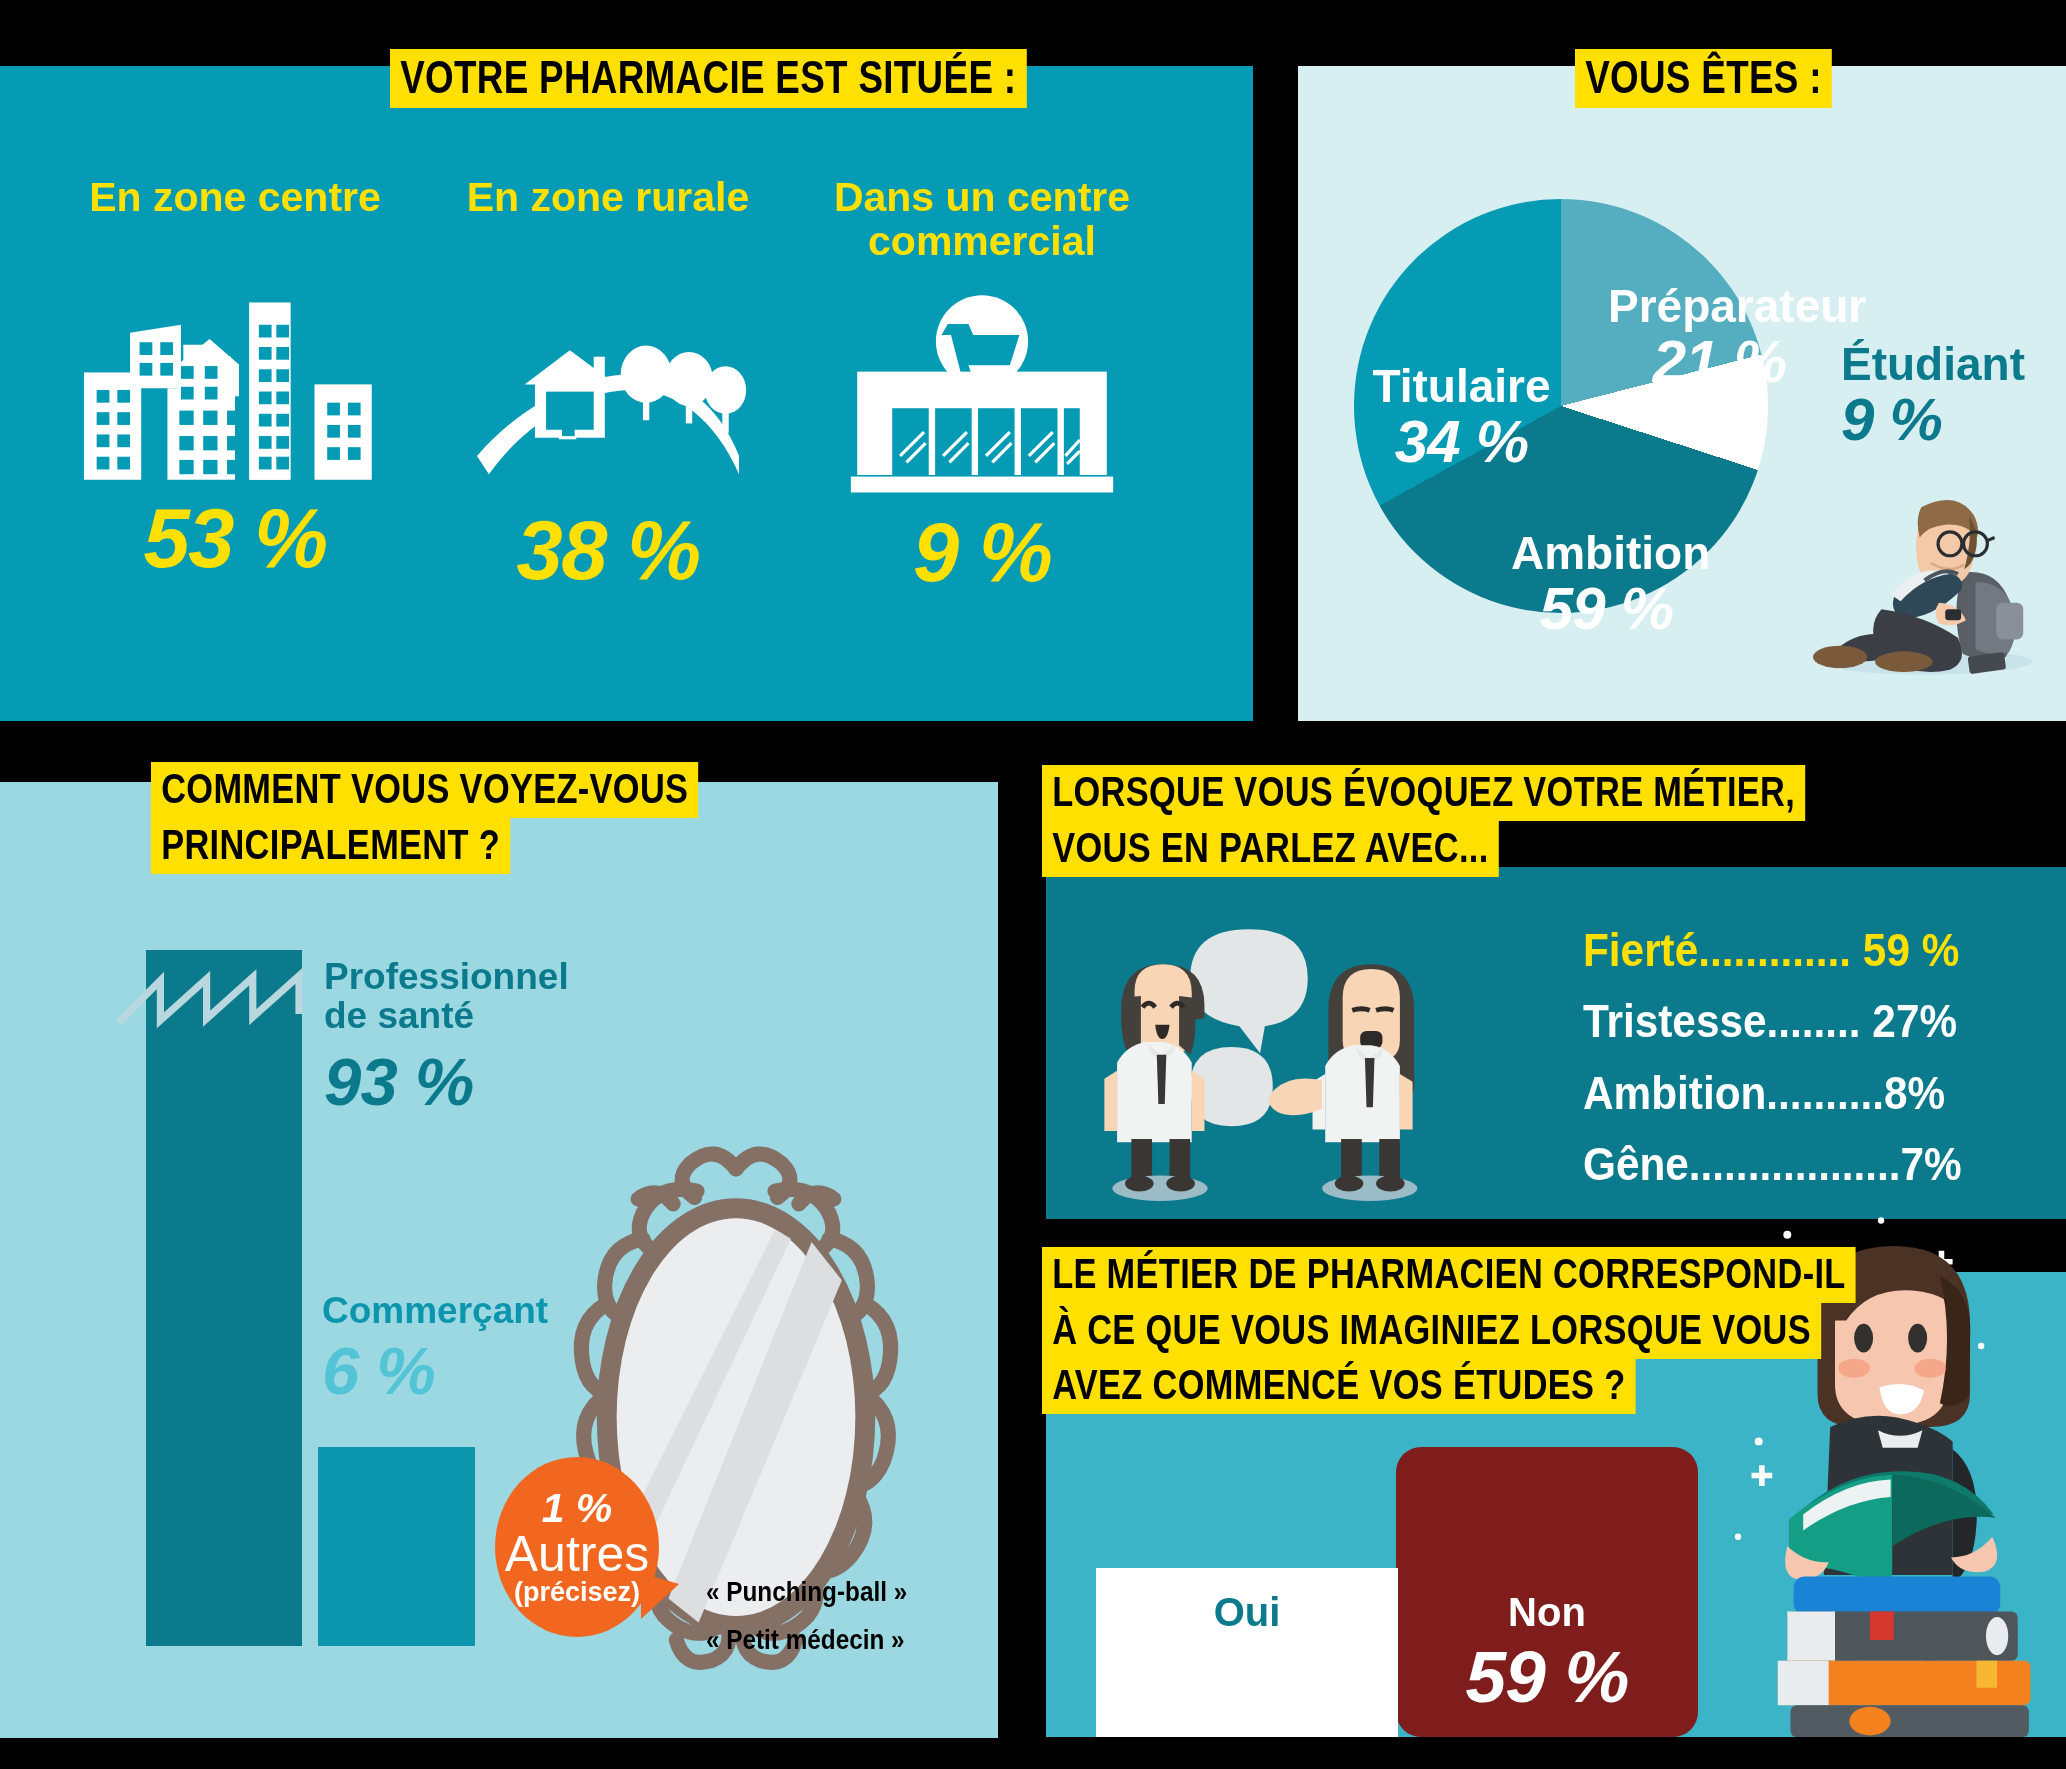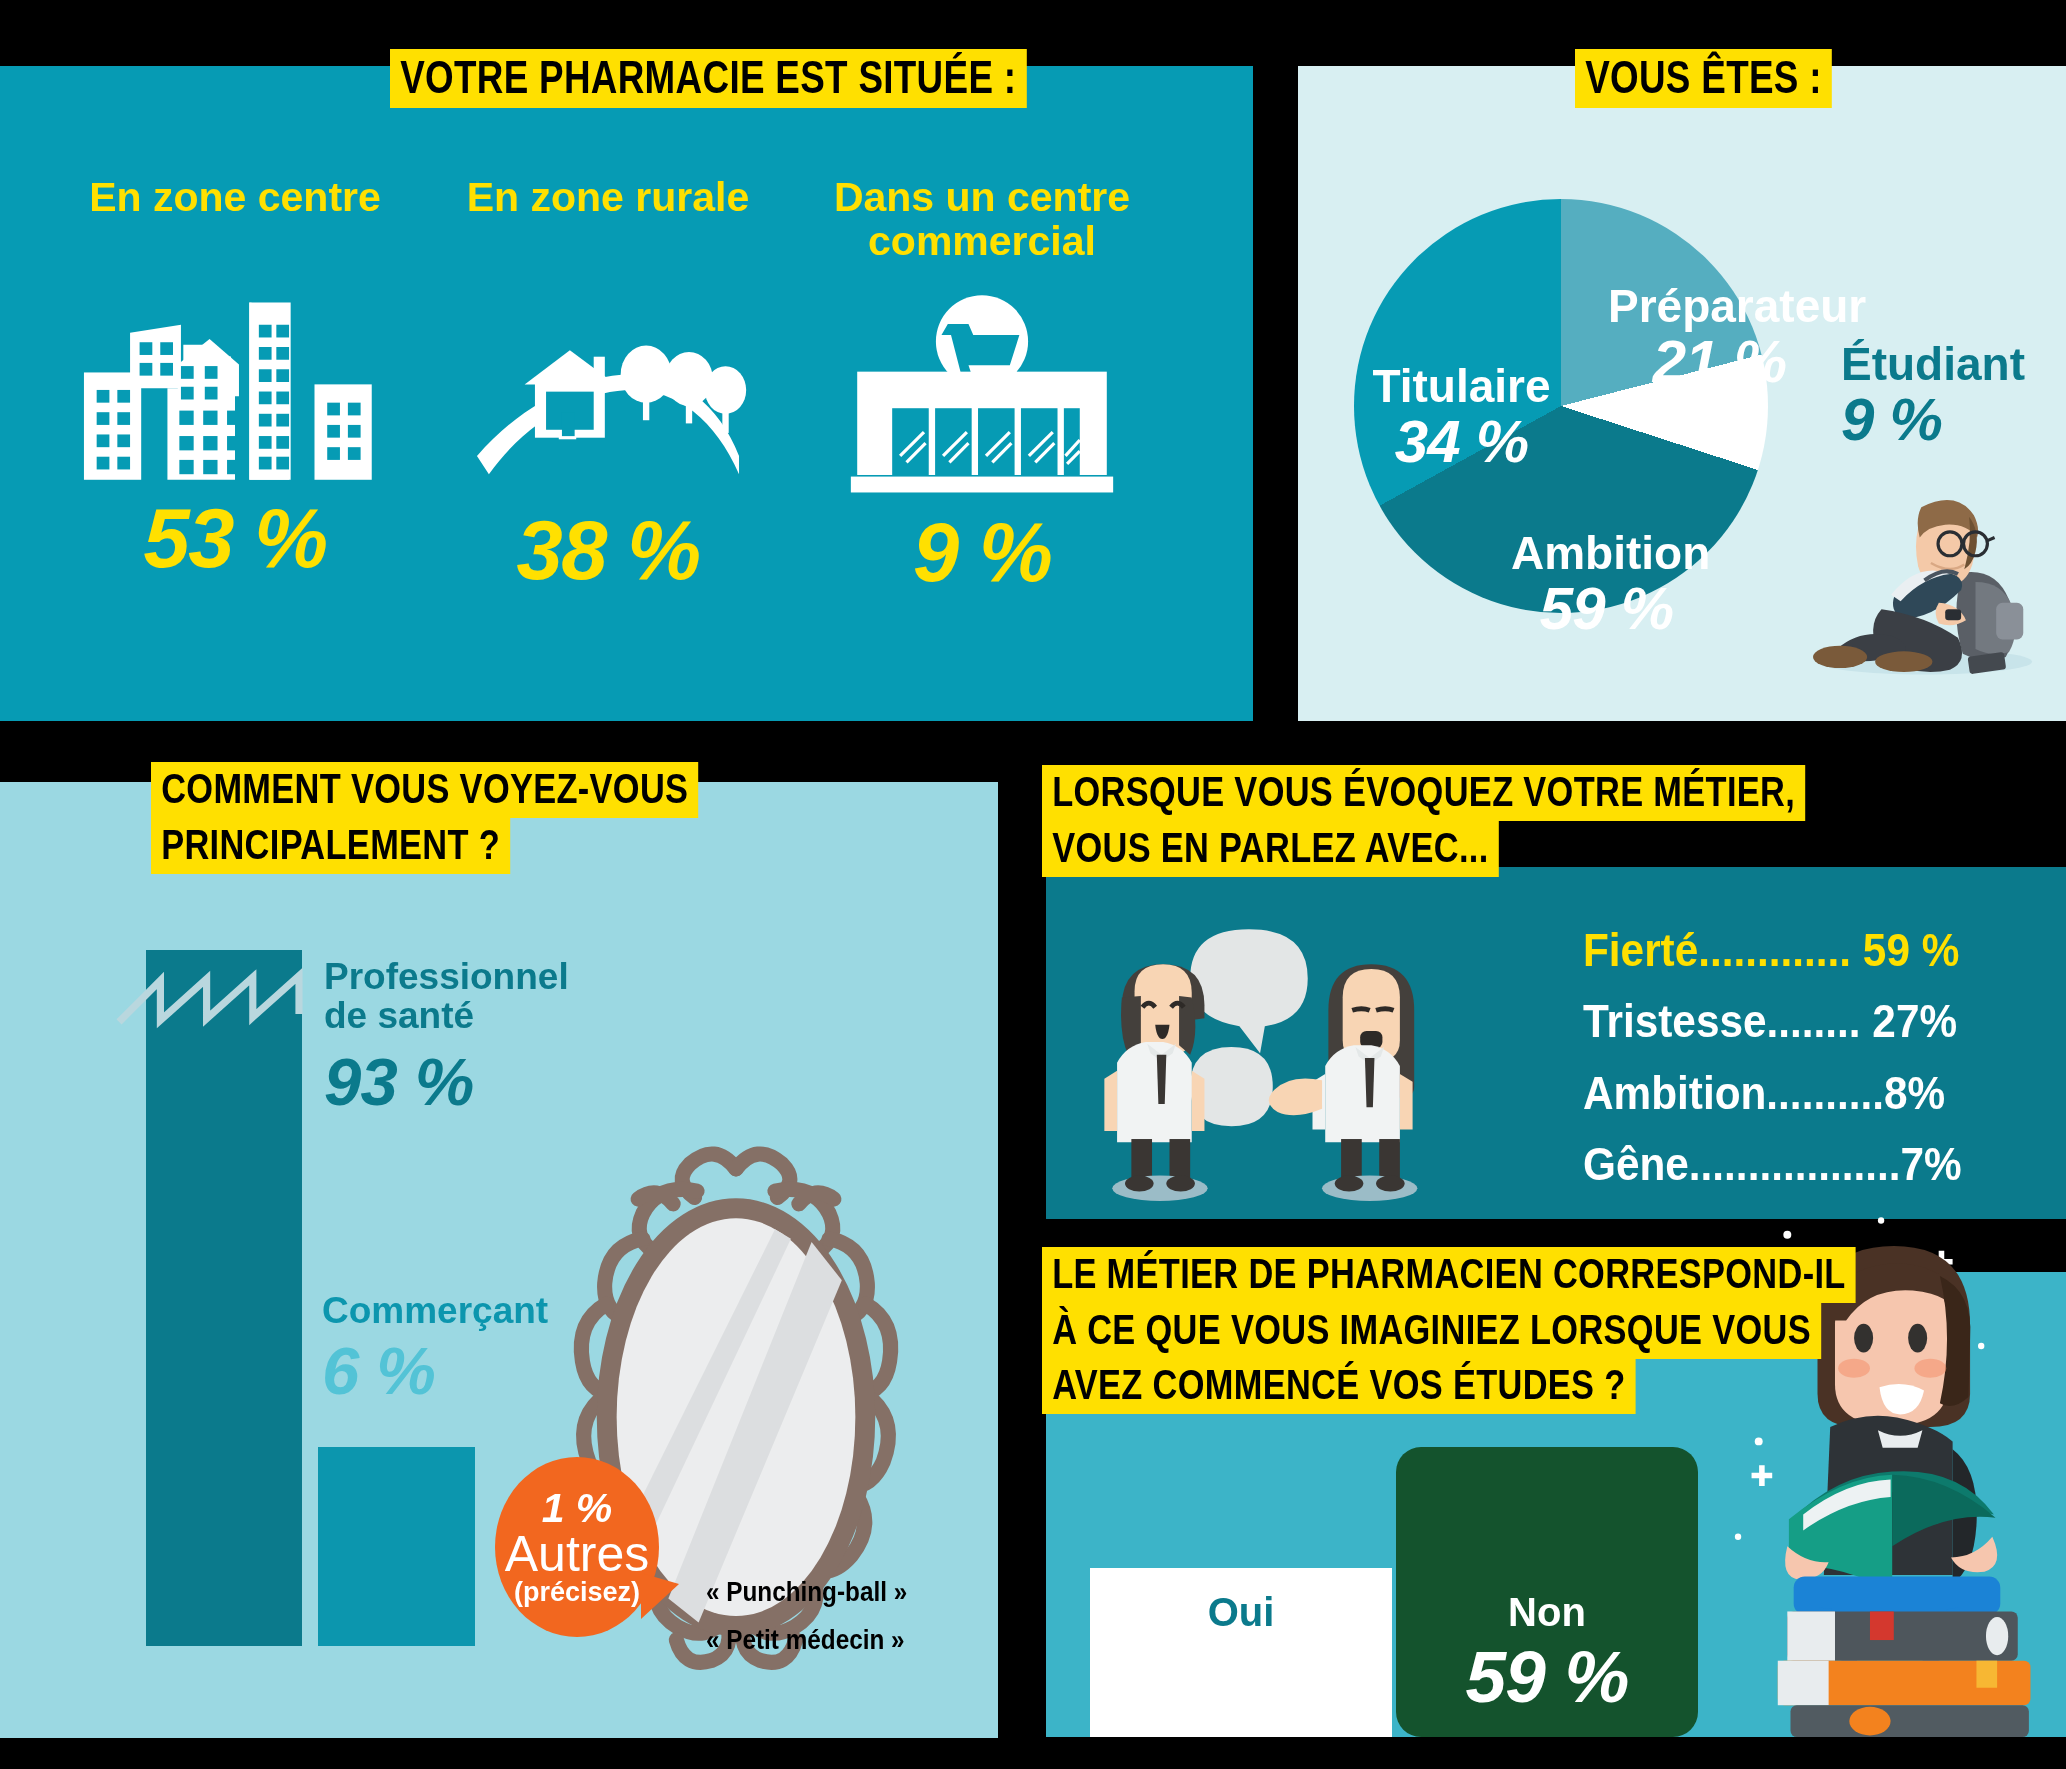--- a/index.html
+++ b/index.html
@@ -60,22 +60,22 @@
          transform:scaleX(.9);transform-origin:left center;white-space:nowrap;}
 
   
   #p4{left:1046px;top:867px;width:1020px;height:352px;background:#0B7A8C;}
   .emo{position:absolute;font-weight:bold;font-size:46px;white-space:nowrap;
        font-family:"Liberation Sans Narrow","Liberation Sans",sans-serif;
        transform:scaleX(.92);transform-origin:left center;}
 
   
   #p5{left:1046px;top:1272px;width:1020px;height:465px;background:#3CB4C8;}
-  .ouibox{position:absolute;background:#fff;text-align:center;}
-  .nonbox{position:absolute;background:#14532d;text-align:center;border-radius:25px;}
+  .ouibox{position:absolute;background:#fff;text-align:center;margin-left:6px;}
+  .nonbox{position:absolute;background:#7f1d1d;text-align:center;border-radius:25px;}
   .bx-lab{font-size:40px;font-weight:bold;}
   .bx-val{font-size:73px;font-weight:bold;font-style:italic;letter-spacing:-0.8px;}
 
   svg{display:block;overflow:visible;}
 </style>
 </head>
 <body>
 
 <div class="panel" id="p1"></div>
 

